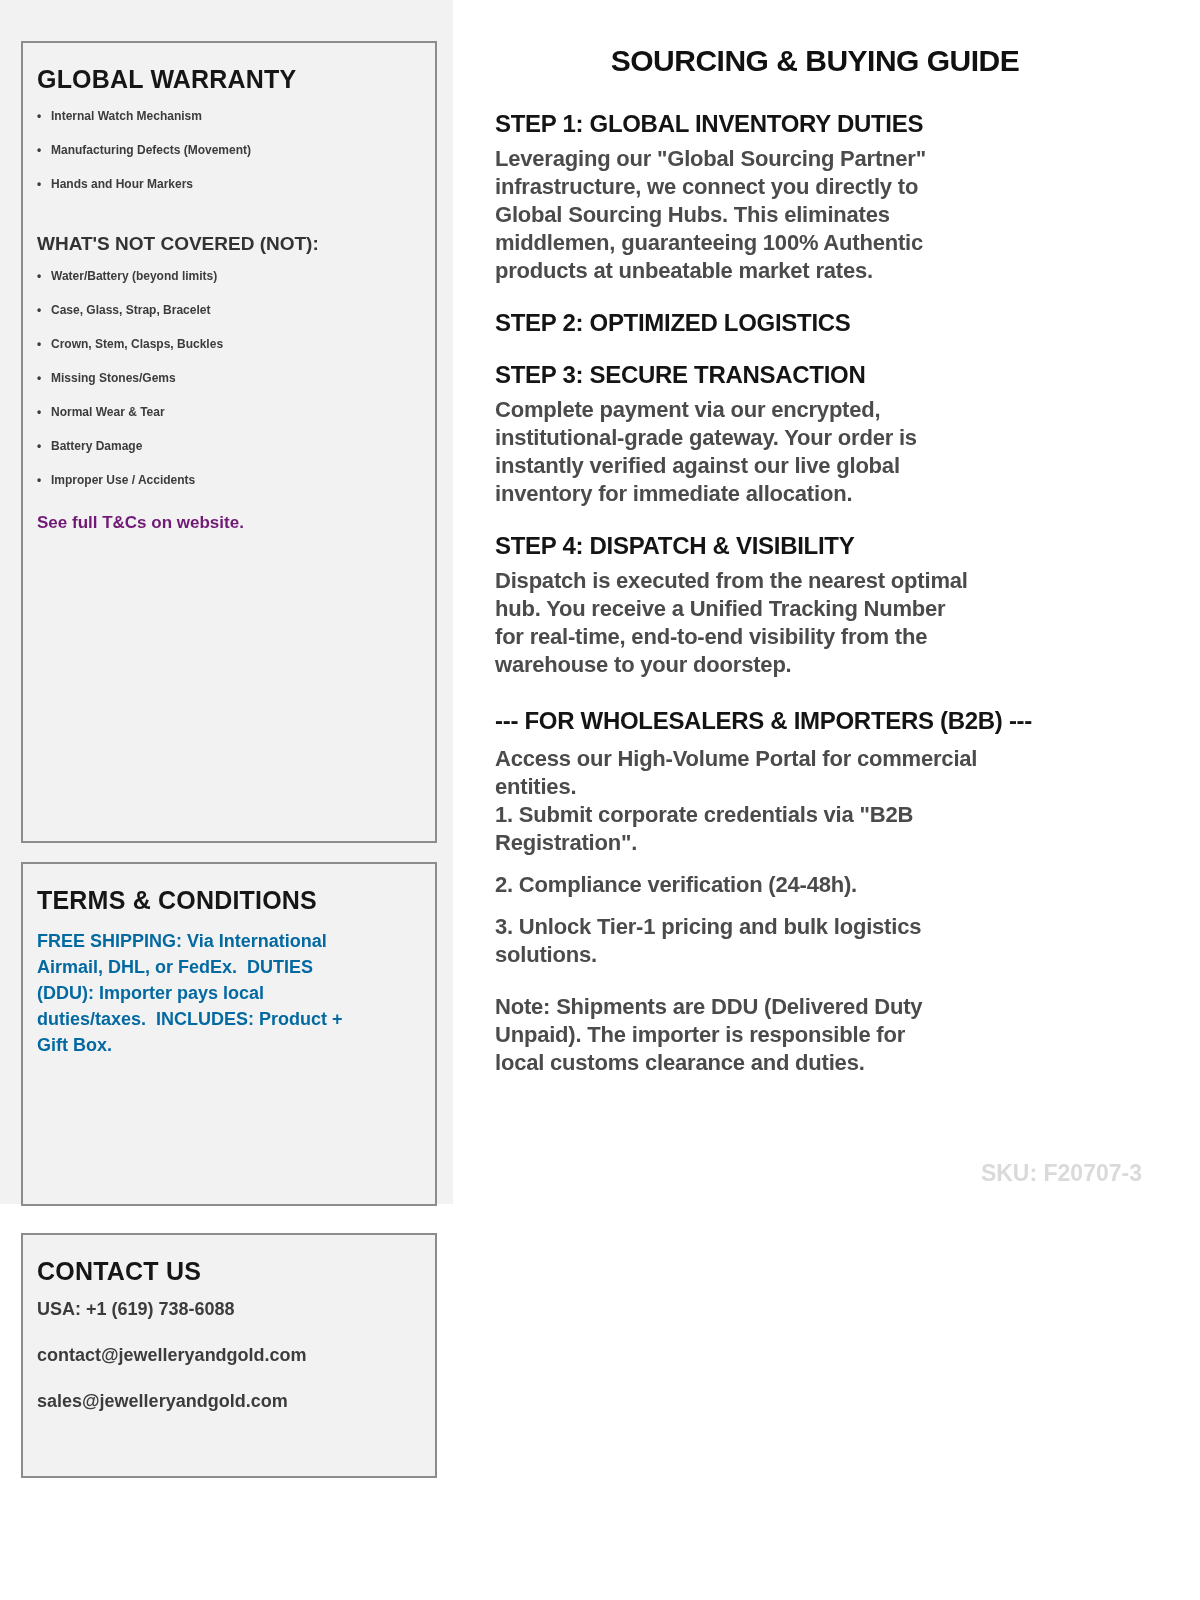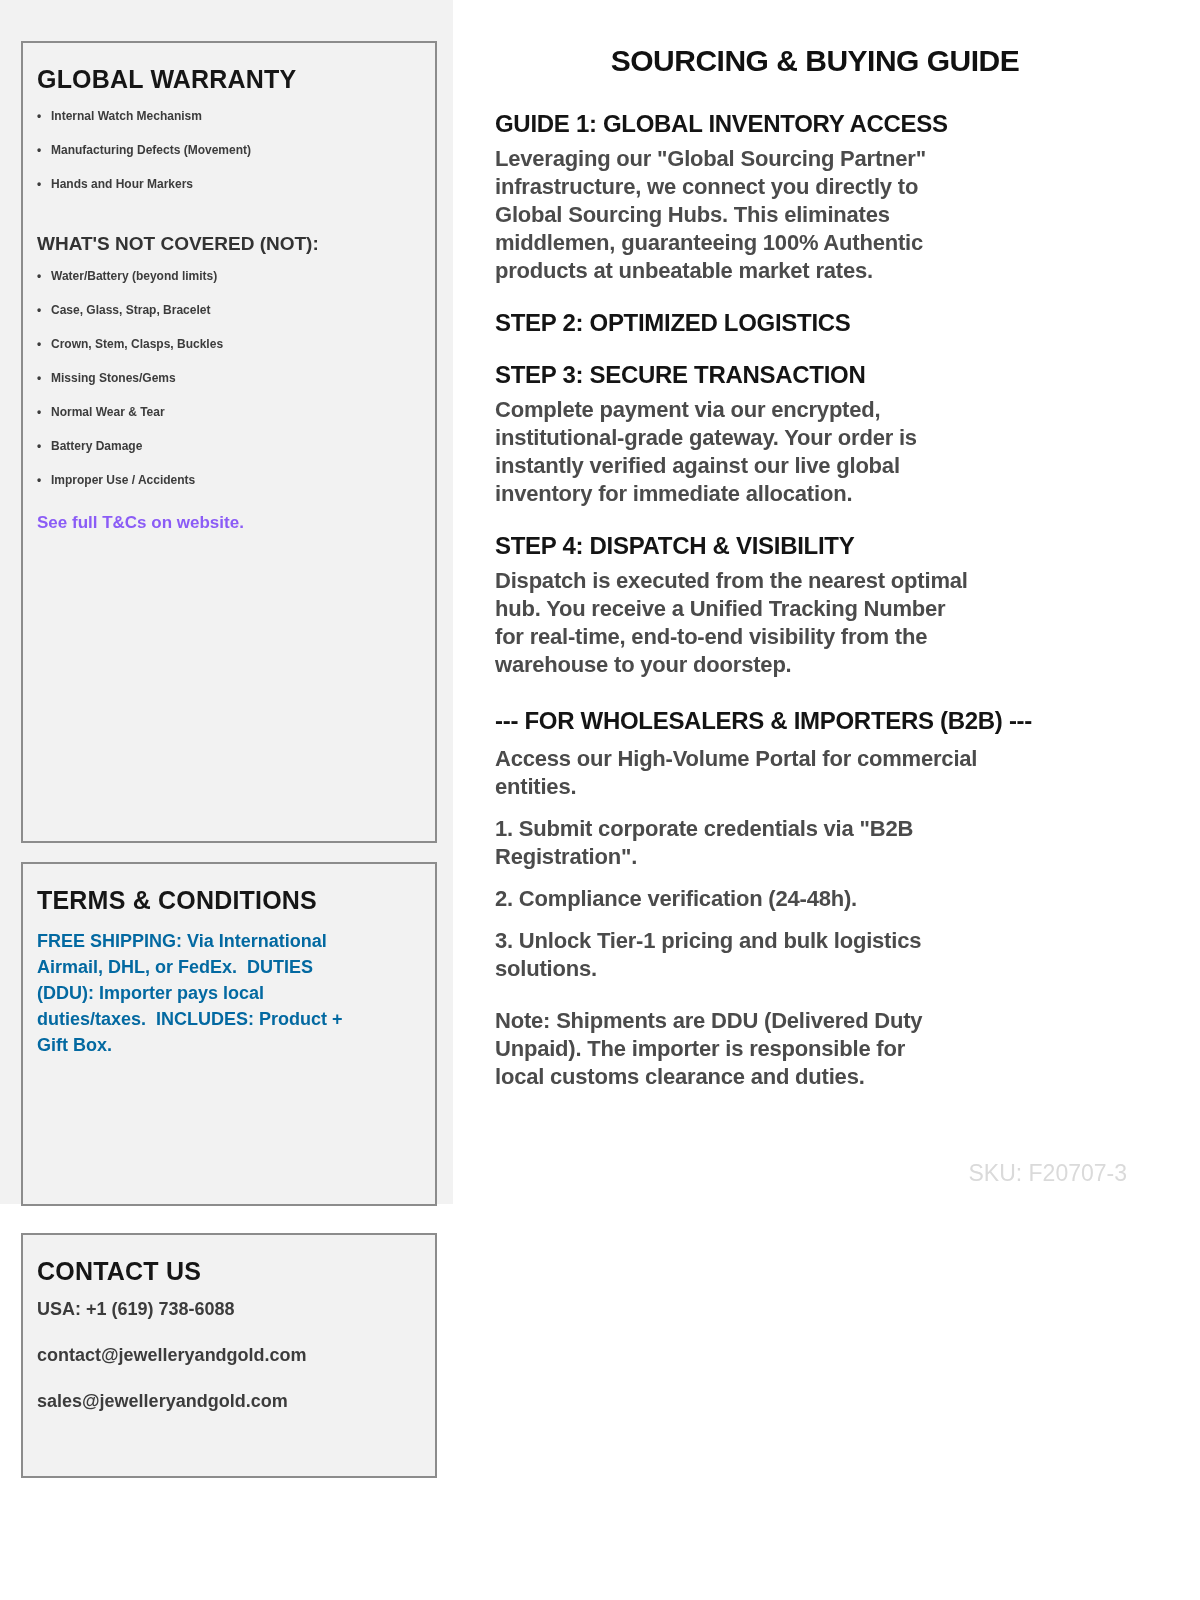--- a/index.html
+++ b/index.html
@@ -58,21 +58,21 @@
   ul.bullets li::before {
     content: "•";
     position: absolute;
     left: 0;
     top: 0;
   }
   .footnote {
     margin-top: 24px;
     font-size: 17px;
     font-weight: bold;
-    color: #8b5cf6;
+    color: #701a75;
   }
   .terms-body {
     font-size: 18px;
     font-weight: bold;
     color: #0369a1;
     line-height: 26px;
     white-space: pre-wrap;
   }
   .contact-list { list-style: none; margin-top: 4px; }
   .contact-list li {
@@ -110,30 +110,30 @@
   .step p, .b2b-text {
     font-size: 22px;
     font-weight: bold;
     color: #4b4b4b;
     line-height: 28px;
     white-space: pre-wrap;
     letter-spacing: -0.2px;
   }
   .b2b { margin-top: 28px; }
   .b2b-heading { margin-bottom: 10px; }
-  .b2b-intro { margin-bottom: 14px; }
+  .b2b-intro { }
   .b2b-list { list-style: none; }
   .b2b-list .b2b-text { margin-bottom: 14px; }
   .b2b-note { margin-top: 24px; }
   .sku {
     position: absolute;
-    right: 73px;
+    right: 58px;
     bottom: 17px;
     font-size: 23px;
-    font-weight: normal;
+    font-weight: bold;
     color: #dadada;
     letter-spacing: 0px;
   }
 </style>
 </head>
 <body>
 
 <div class="page">
 
   <aside class="sidebar">
@@ -190,21 +190,21 @@
     </section>
 
   </aside>
 
   <main class="main">
     <h1 class="page-title">SOURCING &amp; BUYING GUIDE</h1>
 
     <div>
 
         <section class="step">
-          <h3>GUIDE 1: GLOBAL INVENTORY ACCESS</h3>
+          <h3>STEP 1: GLOBAL INVENTORY DUTIES</h3>
           <p>Leveraging our "Global Sourcing Partner"
 infrastructure, we connect you directly to
 Global Sourcing Hubs. This eliminates
 middlemen, guaranteeing 100% Authentic
 products at unbeatable market rates.</p>
         </section>
 
         <section class="step">
           <h3>STEP 2: OPTIMIZED LOGISTICS</h3>
         </section>

